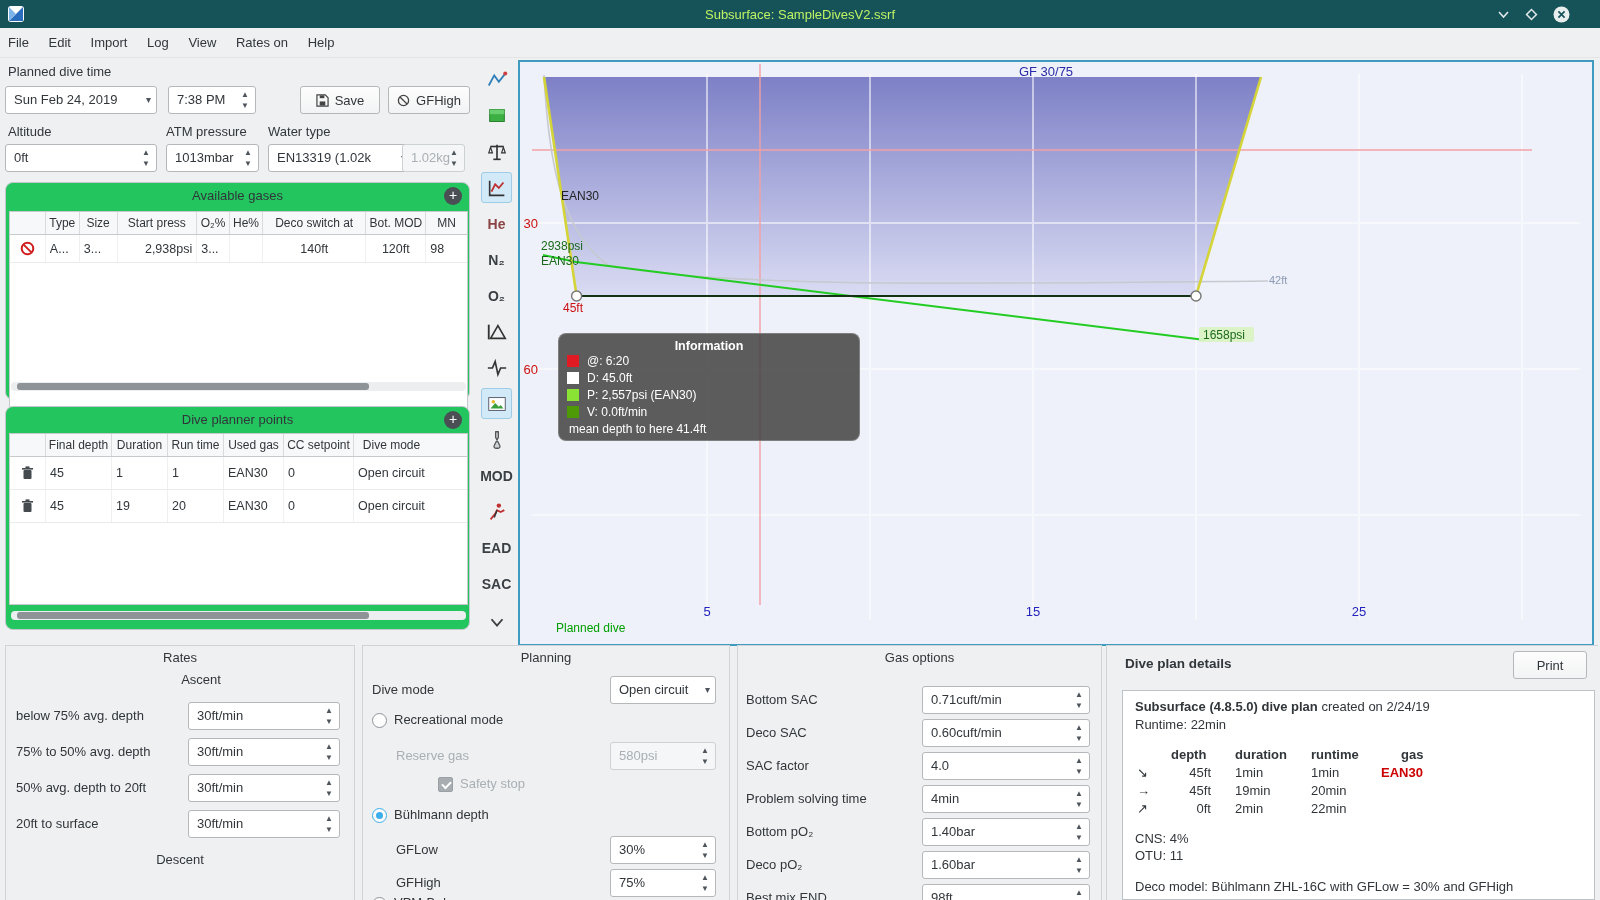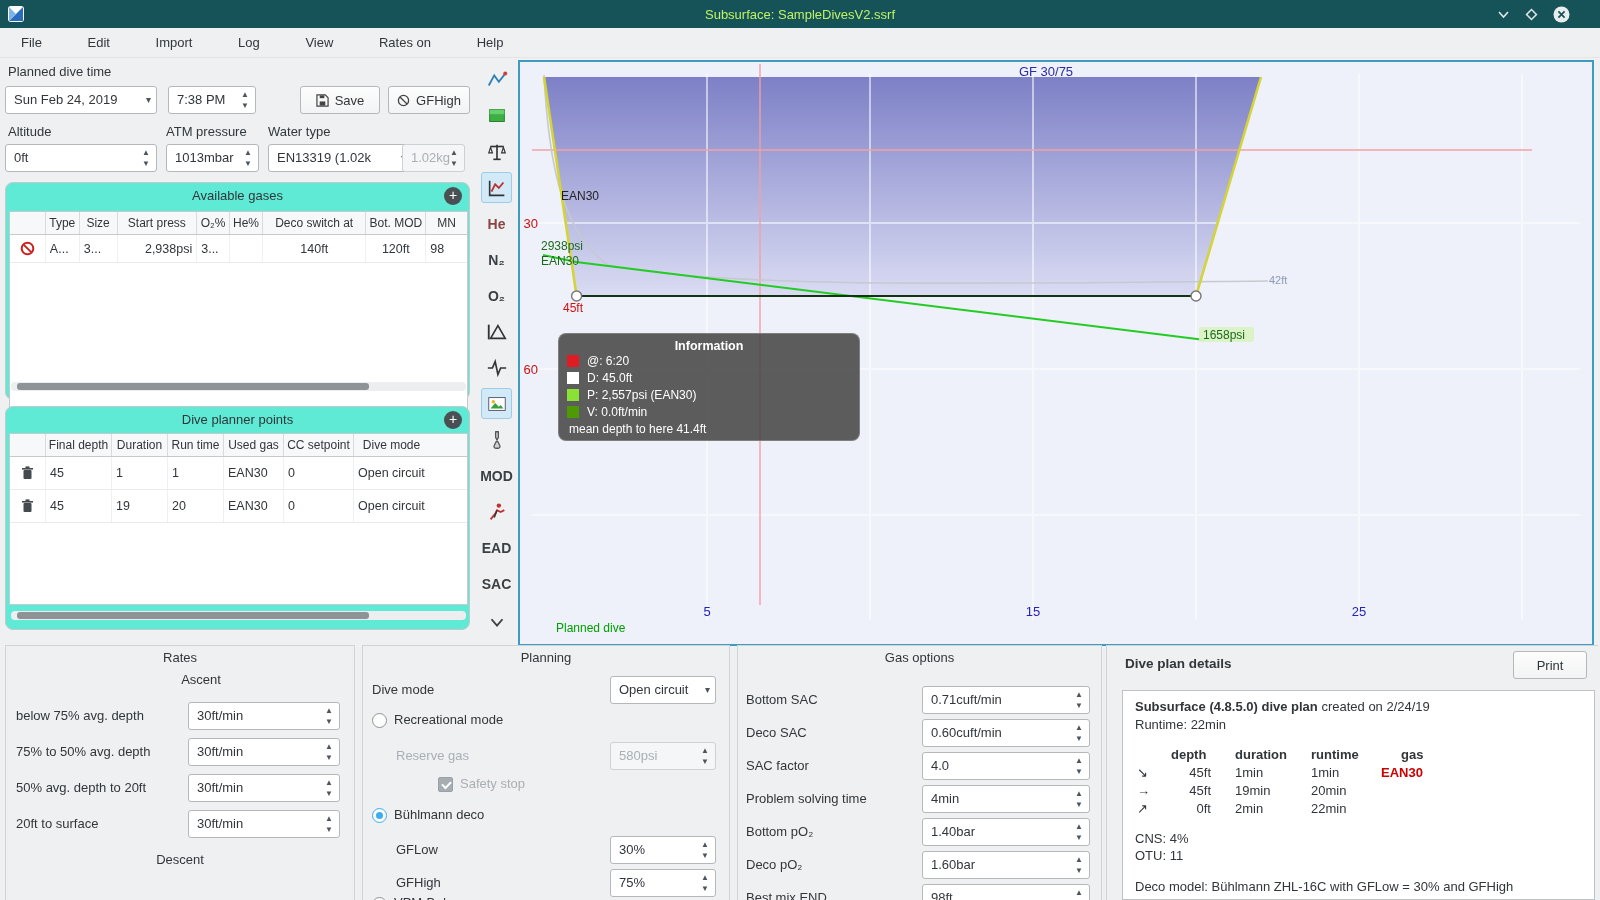--- a/index.html
+++ b/index.html
@@ -5,30 +5,30 @@
 *{margin:0;padding:0;box-sizing:border-box}
 html,body{background:#4a4d50}
 .app{position:relative;width:1600px;height:900px;background:#eff0f1;font-family:"Liberation Sans",sans-serif;font-size:13px;color:#31363b;overflow:hidden;margin:0 auto}
 .abs{position:absolute}
 
 .titlebar{position:absolute;left:0;top:0;width:1600px;height:28px;background:var(--titlebar,#165359);color:#bef264;display:flex;align-items:center}
 .titlebar .title{position:absolute;width:100%;text-align:center;font-size:13px}
 .tb-btn{position:absolute;top:3px;width:22px;height:22px;display:flex;align-items:center;justify-content:center}
 
 .menubar{position:absolute;left:0;top:28px;width:1600px;height:30px;background:#eff0f1;border-bottom:1px solid #e2e4e6}
-.menu-item{display:inline-block;padding:0 21px;line-height:30px;cursor:default}
+.menu-item{display:inline-block;padding:0 8px;line-height:30px;cursor:default}
 
 .field{position:absolute;background:#fff;border:1px solid #b4b8bb;border-radius:3px;height:28px;line-height:26px;padding:0 20px 0 8px;white-space:nowrap;overflow:hidden}
 .spin-arrows{position:absolute;right:3px;top:2px;width:14px;display:flex;flex-direction:column;align-items:center;color:#4d545b;font-size:8px;line-height:11px}
 .combo-arrow{position:absolute;right:5px;top:0;line-height:26px;color:#4d545b;font-size:10px}
 .fld-dis{background:#f5f6f7;color:#a9afb4;border-color:#ccd1d4}
 .dis-label{color:#a9afb4}
 .btn{position:absolute;background:linear-gradient(#fdfdfd,#f2f3f4);border:1px solid #b4b8bb;border-radius:3px;height:28px;display:flex;align-items:center;justify-content:center;gap:6px;font-size:13px}
 
-.groupbox{position:absolute;border:1px solid #c3c8cc;border-radius:8px;background:#5eead4}
+.groupbox{position:absolute;border:1px solid #c3c8cc;border-radius:8px;background:#22c55e}
 .group-title{position:absolute;top:5px;width:100%;text-align:center}
 .plus-btn{position:absolute;right:7px;top:4px;width:18px;height:18px;border-radius:50%;background:#4a4f54;color:#fff;font-size:14px;line-height:17px;text-align:center}
 .tbl{position:absolute;background:#fff;border:1px solid #c6cacd;overflow:hidden}
 .thead{display:flex;background:#f7f8f9;border-bottom:1px solid #c6cacd}
 .thead .cell{border-right:1px solid #d8dbde;font-size:12px;padding:4px 1px;text-align:center;white-space:nowrap;overflow:hidden;color:#31363b}
 .trow{display:flex;border-bottom:1px solid #e9ebec}
 .trow .cell{border-right:1px solid #eef0f1;font-size:12.5px;padding:3px 4px;white-space:normal;overflow:hidden;display:flex;align-items:center}
 .scroll-h{position:absolute;height:9px;background:#eceeef;border-radius:4px}
 .scroll-handle{position:absolute;height:7px;top:1px;background:#8e9397;border-radius:3px}
 
@@ -462,21 +462,21 @@
   <div class="field fld-dis" style="left:610px;top:742px;width:106px">
     <span>580psi</span>
     <span class="spin-arrows">
         <span>▲</span>
         <span>▼</span>
       </span>
   </div>
   <div class="checkbox checked" style="left:438px;top:777px"></div>
   <div class="abs dis-label" style="left:460px;top:776px">Safety stop</div>
   <div class="radio checked" style="left:372px;top:808px"></div>
-  <div class="abs" style="left:394px;top:807px">Bühlmann deco</div>
+  <div class="abs" style="left:394px;top:807px">Bühlmann depth</div>
   <div class="row-label" style="left:396px;top:836px">GFLow</div>
   <div class="field" style="left:610px;top:836px;width:106px">
     <span>30%</span>
     <span class="spin-arrows">
         <span>▲</span>
         <span>▼</span>
       </span>
   </div>
   <div class="row-label" style="left:396px;top:869px">GFHigh</div>
   <div class="field" style="left:610px;top:869px;width:106px">

